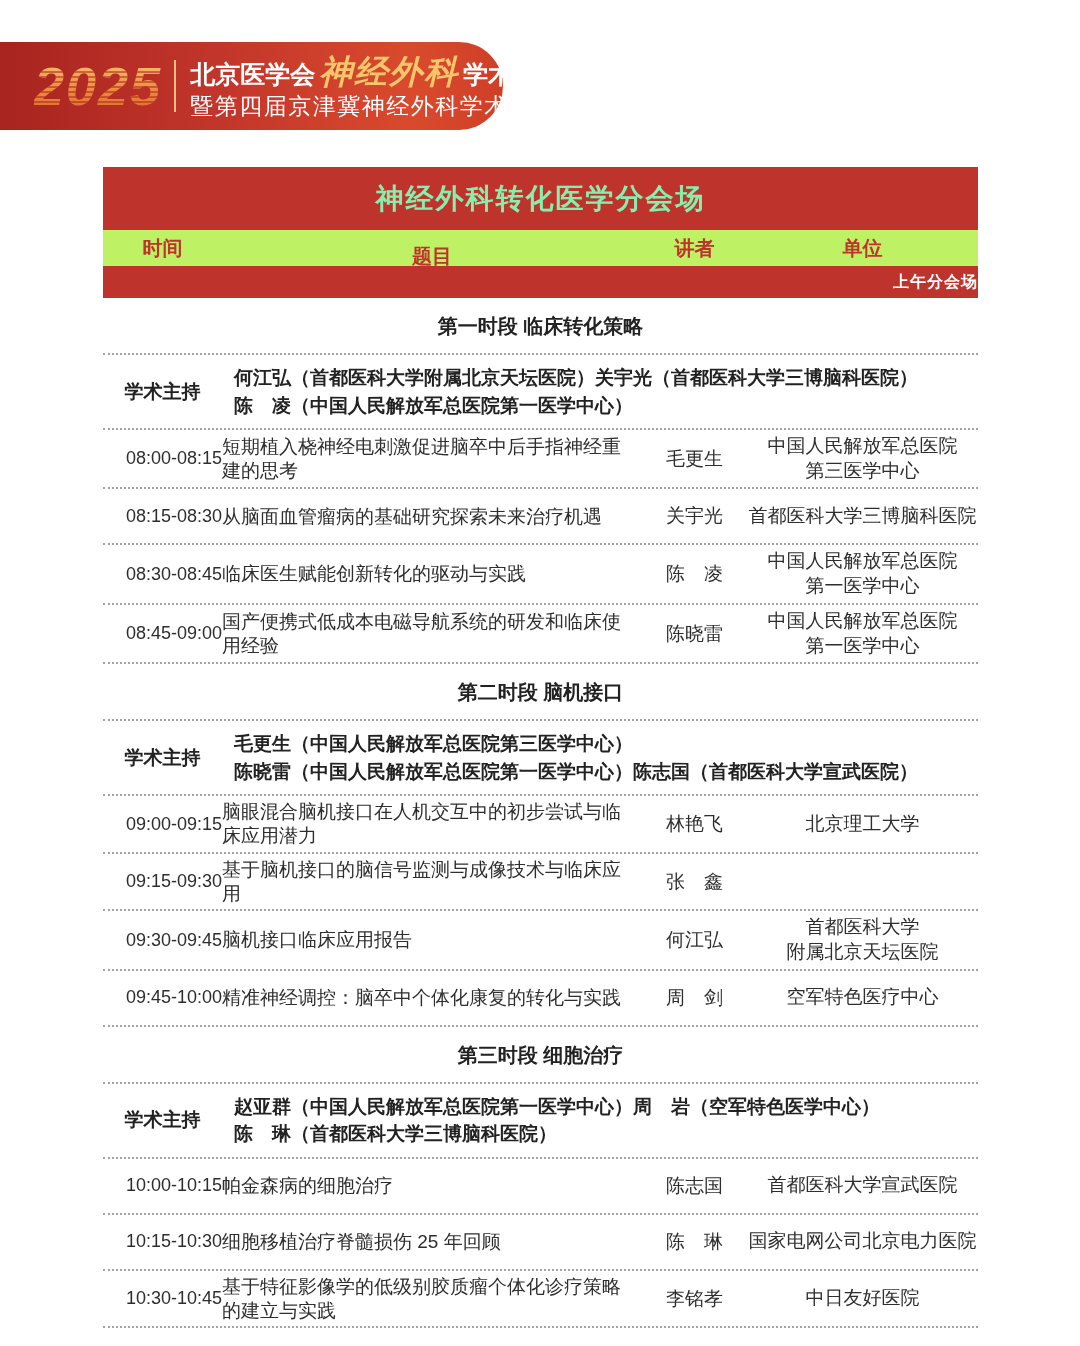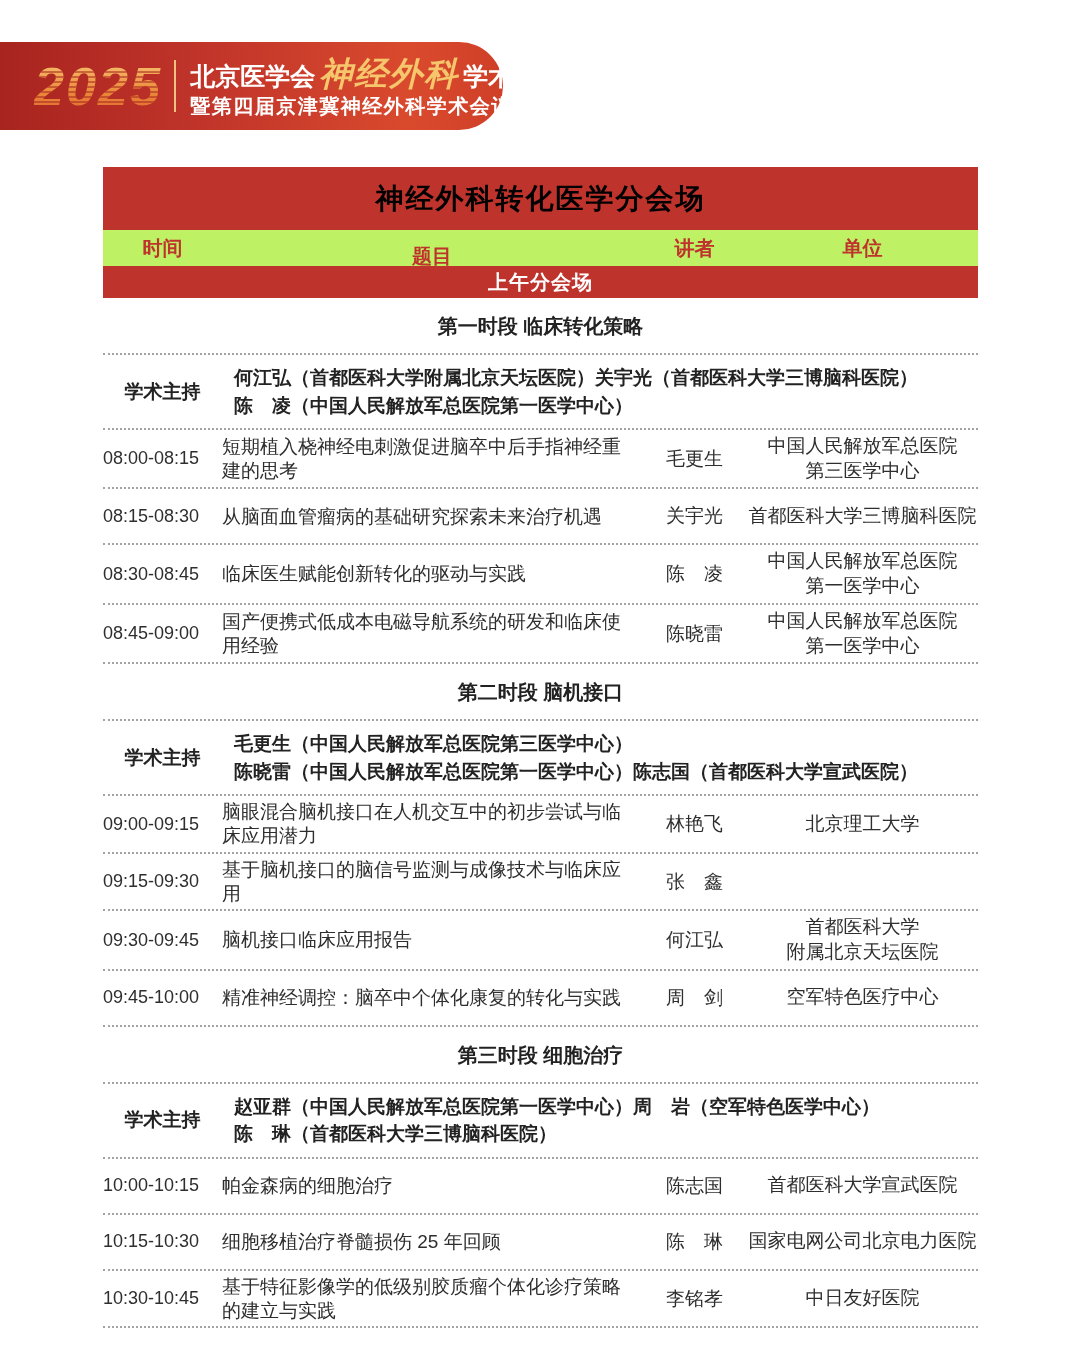--- a/index.html
+++ b/index.html
@@ -45,40 +45,40 @@
     margin:0 14px 0 12px;flex:0 0 auto;
   }
   .logo-text{line-height:1.25;}
   .logo-line1{font-size:25px;font-weight:700;color:#ffffff;white-space:nowrap;text-align:right;}
   .logo-line1 .script{
     font-family:"DejaVu Serif","Liberation Serif",serif;
     font-style:italic;font-weight:700;
     font-size:33px;color:#f6c66c;
     margin:0 4px;letter-spacing:2px;
   }
-  .logo-line2{font-size:20px;font-weight:700;color:#ffffff;letter-spacing:1.5px;white-space:nowrap;}
+  .logo-line2{font-size:23px;font-weight:400;color:#ffffff;letter-spacing:1.5px;white-space:nowrap;}
 
   
   .card{
     position:absolute;left:103px;top:167px;width:875px;
   }
   .red-header{
-    background:var(--red);color:#000000;text-align:center;
+    background:var(--red);color:#86efac;text-align:center;
     padding:13px 0 12px;
   }
   .red-header .title{font-size:28px;font-weight:700;letter-spacing:2px;}
   .red-header .subtitle{font-size:20px;font-weight:700;margin-top:6px;letter-spacing:.5px;}
 
   .col-header{
     display:flex;align-items:center;height:36px;background:#bef264;
     color:var(--red);font-weight:700;font-size:20px;
   }
   .session-bar{
-    background:var(--red);color:#ffffff;font-size:20px;font-weight:700;
-    text-align:center;height:32px;line-height:32px;letter-spacing:1px;
+    background:var(--red);color:#ffffff;font-size:16px;font-weight:700;
+    text-align:right;height:32px;line-height:32px;letter-spacing:1px;
   }
 
   .c-time{width:119px;text-align:center;flex:0 0 auto;}
   .c-topic{width:420px;text-align:center;flex:0 0 auto;margin-top:16px;}
   .c-speaker{width:105px;text-align:center;flex:0 0 auto;}
   .c-org{flex:1;text-align:center;}
 
   .section-heading{
     text-align:center;font-size:20px;font-weight:700;color:#222222;
     padding:15px 0 13px;
@@ -99,21 +99,21 @@
     line-height:1.45;white-space:pre-line;padding-right:6px;
   }
 
   .sched-row{
     display:flex;align-items:center;
     min-height:56px;padding:4px 0;box-sizing:border-box;
     border-bottom:2px dotted var(--dot);
     font-size:19px;
   }
   .cell-time{
-    width:119px;flex:0 0 auto;text-align:left;
+    width:119px;flex:0 0 auto;text-align:right;
     font-size:18px;white-space:nowrap;letter-spacing:0;
   }
   .cell-topic{
     width:420px;flex:0 0 auto;text-align:left;
     line-height:1.25;padding-right:8px;box-sizing:border-box;
   }
   .cell-speaker{
     width:105px;flex:0 0 auto;text-align:center;white-space:nowrap;
   }
   .cell-org{

